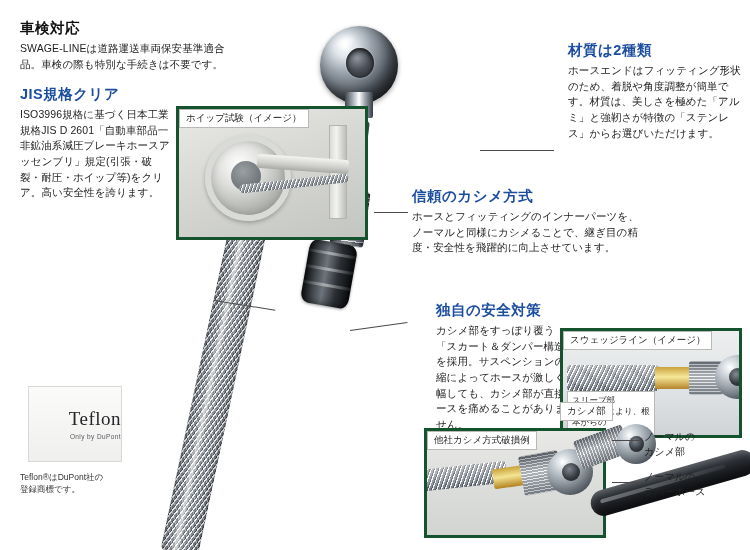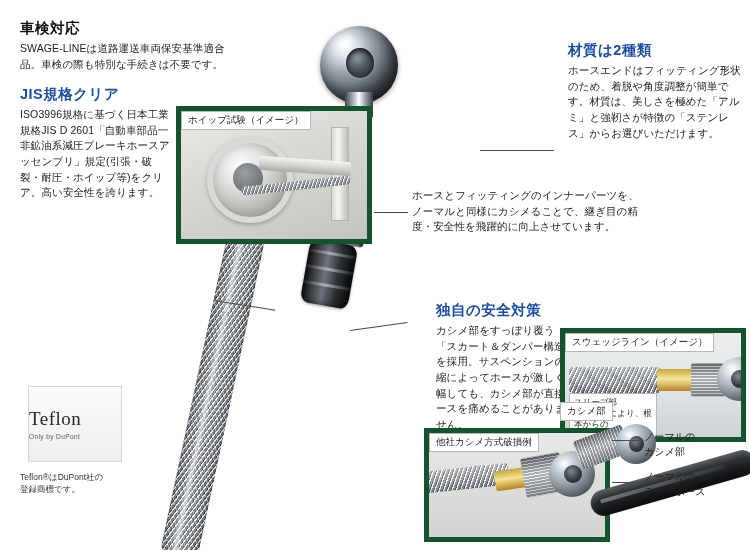--- a/index.html
+++ b/index.html
@@ -144,21 +144,21 @@
   .lf-eye:after{
     content:"";position:absolute;left:14px;top:13px;width:19px;height:20px;border-radius:50%;
     background:radial-gradient(circle at 40% 35%, #7f868e,#3a3f45 50%,#1a1d21 100%);
     box-shadow:inset 0 2px 4px rgba(0,0,0,.8);
   }
 
   
   .photo{
     position:absolute;
     background:#1d4ed8;
-    border:5px solid #14532d;
+    border:3px solid #14532d;
     overflow:hidden;
   }
   .photo .cap{
     position:absolute;left:0;top:0;
     background:#ffffff;
     border:1px solid #b8b8b4;
     font-size:9.5px;
     padding:2px 6px;
     color:#222;
     white-space:nowrap;
@@ -291,21 +291,21 @@
   .nr-eye:after{
     content:"";position:absolute;left:13px;top:12px;width:15px;height:16px;border-radius:50%;
     background:radial-gradient(circle at 40% 35%,#7d858d,#363b41 55%,#16191d 100%);
   }
 
   
   .teflon{
     position:absolute;left:28px;top:386px;width:92px;height:74px;
     border:1px solid #d8d8d4;
     background:linear-gradient(180deg,#fbfbfa,#efefed);
-    display:flex;flex-direction:column;align-items:flex-start;justify-content:center;
+    display:flex;flex-direction:column;align-items:flex-end;justify-content:center;
   }
   .teflon .t1{font-family:"Liberation Serif","DejaVu Serif",serif;font-size:19px;color:#23252a;letter-spacing:.5px;}
   .teflon .t2{font-size:6.5px;color:#55585d;margin-top:3px;letter-spacing:.4px;}
   .teflon-note{
     position:absolute;left:20px;top:472px;width:116px;
     font-size:8.5px;line-height:1.4;color:#333;text-align:left;
   }
 
   
   .leader{position:absolute;border-top:1px solid #4a4a4a;transform-origin:left center;}
@@ -352,20 +352,21 @@
     <div class="body">ISO3996規格に基づく日本工業規格JIS D 2601「自動車部品一非鉱油系減圧ブレーキホースアッセンブリ」規定(引張・破裂・耐圧・ホイップ等)をクリア。高い安全性を誇ります。</div>
   </div>
 
 
   <div class="block" style="left:568px;top:42px;width:180px;">
     <div class="heading h-blue">材質は2種類</div>
     <div class="body">ホースエンドはフィッティング形状のため、着脱や角度調整が簡単です。材質は、美しさを極めた「アルミ」と強靭さが特徴の「ステンレス」からお選びいただけます。</div>
   </div>
 
   <div class="block" style="left:412px;top:188px;width:236px;">
+    <div class="heading h-blue">信頼のカシメ方式</div>
     <div class="body">ホースとフィッティングのインナーパーツを、ノーマルと同様にカシメることで、継ぎ目の精度・安全性を飛躍的に向上させています。</div>
   </div>
 
   <div class="block" style="left:412px;top:302px;width:140px;margin-left:24px;">
     <div class="heading h-blue">独自の安全対策</div>
     <div class="body">カシメ部をすっぽり覆う「スカート＆ダンパー構造」を採用。サスペンションの伸縮によってホースが激しく振幅しても、カシメ部が直接ホースを痛めることがありません。</div>
   </div>
 
   <div class="leader" style="left:480px;top:150px;width:74px;"></div>
   <div class="leader" style="left:374px;top:212px;width:34px;"></div>

